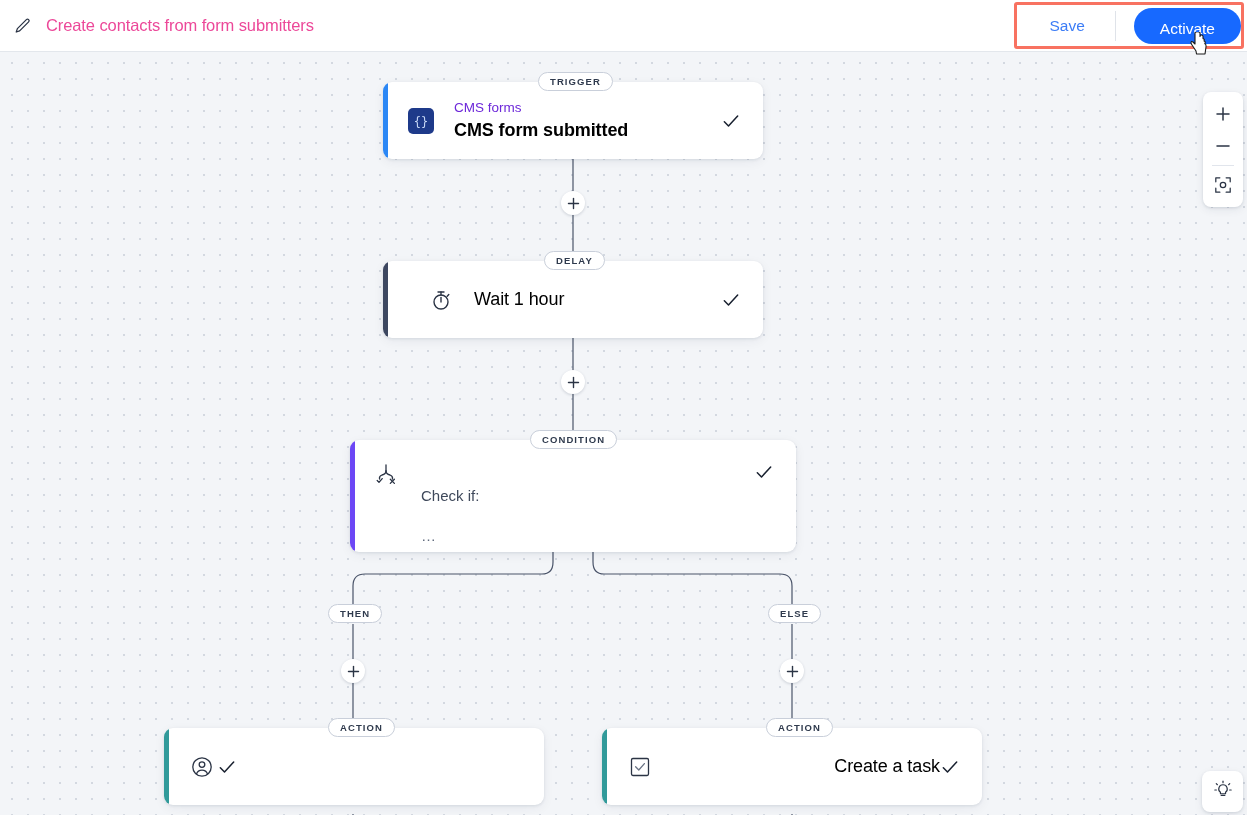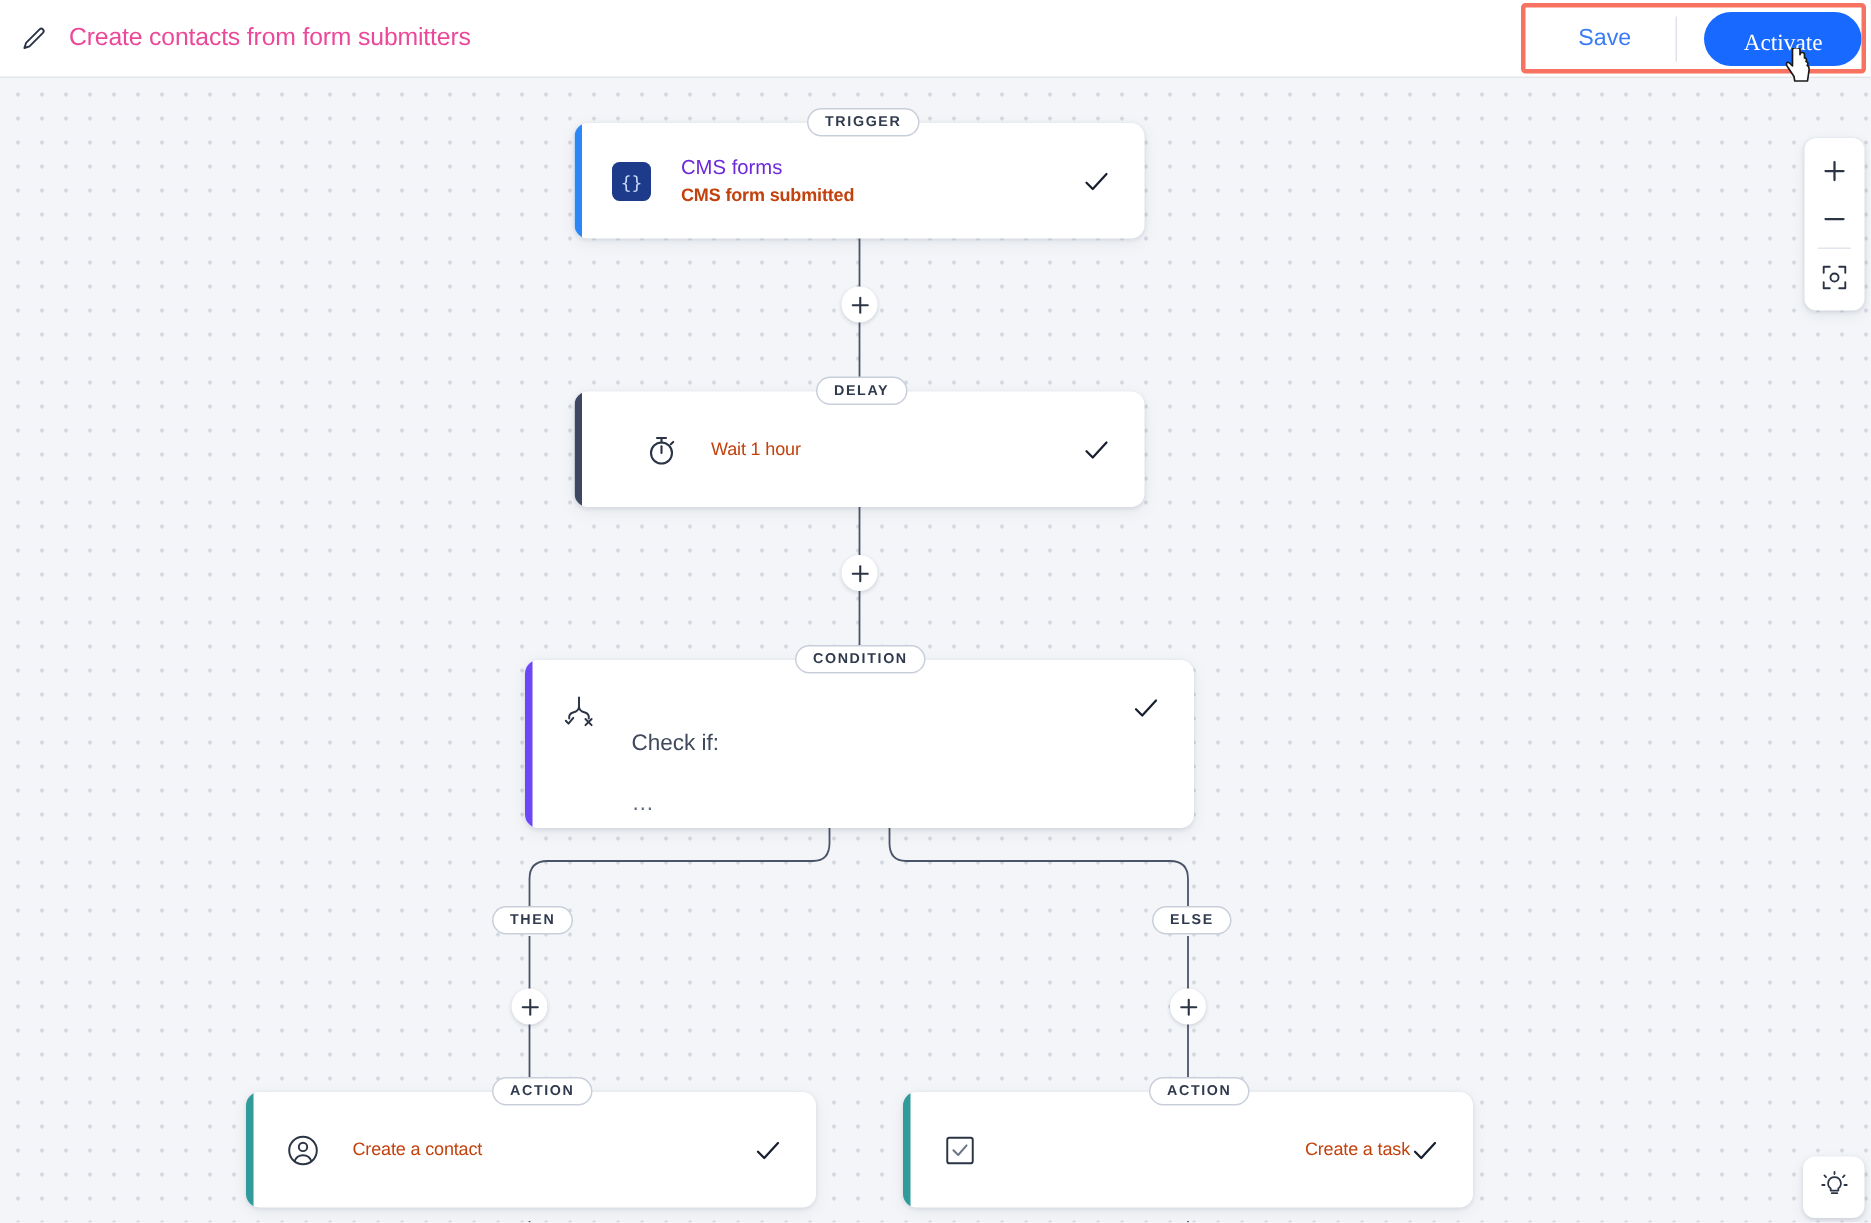--- a/index.html
+++ b/index.html
@@ -87,21 +87,21 @@
     font-size: 15.5px;
     cursor: pointer;
     padding: 8px 30px 8px 14px;
     white-space: nowrap;
   }
 
   .activate-button {
     background: #1769ff;
     border: none;
     color: #ffffff;
-    font-family: Liberation Serif, serif;
+    font-family: Liberation Sans, sans-serif;
     font-size: 15.5px;
     border-radius: 22px;
     padding: 12px 26px;
     height: 36px;
     margin-left: 18px;
     margin-right: 6px;
     cursor: pointer;
     white-space: nowrap;
   }
 
@@ -169,22 +169,22 @@
     min-width: 0;
   }
 
   .node-sub {
     font-size: 13.5px;
     color: #6d28d9;
     line-height: 1.45;
   }
 
   .node-main {
-    font-size: 12px;
-    color: #c2410c;
+    font-size: 18px;
+    color: #000000;
     line-height: 1.45;
     letter-spacing: -0.1px;
   }
 
   .node-main.bold { font-weight: bold; }
 
   .check-mark {
     flex: 0 0 auto;
     width: 20px; height: 20px;
     color: #18202f;
@@ -474,23 +474,20 @@
     <div class="pill" style="left:328px; top:666px;">ACTION</div>
     <div class="node" style="left:164px; top:676px; width:380px; height:77px;">
       <div class="accent" style="background:#319a9a;"></div>
       <div class="node-inner">
         <span class="node-icon">
           <svg width="24" height="24" viewBox="0 0 24 24" fill="none" stroke="currentColor" stroke-width="1.3">
             <circle cx="12" cy="12" r="9.2"></circle>
             <circle cx="12" cy="9.6" r="2.8"></circle>
             <path d="M6.4 19.2a5.9 5.9 0 0 1 11.2 0"></path>
           </svg>
-        </span>
-        <span class="node-text">
-          <span class="node-main" style="display:block;">Create a contact</span>
         </span>
         <span class="check-mark">
           <svg viewBox="0 0 24 24" fill="none" stroke="currentColor" stroke-width="1.8" stroke-linecap="round" stroke-linejoin="round">
             <polyline points="4,13 9,18 20,6"></polyline>
           </svg>
         </span>
       </div>
     </div>
 
     <div class="pill" style="left:766px; top:666px;">ACTION</div>

